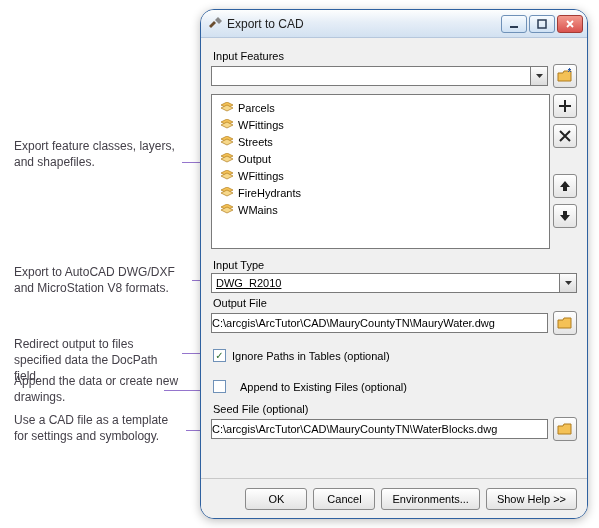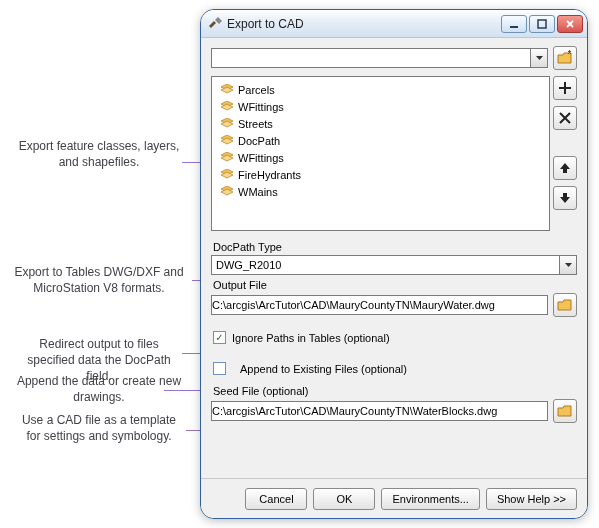--- a/index.html
+++ b/index.html
@@ -15,21 +15,21 @@
   }
   .annotations {
     position: absolute;
     left: 14px;
     top: 0;
     width: 170px;
     color: #444049;
     font-size: 12px;
     line-height: 1.35;
   }
-  .ann { position: absolute; text-align: center; }
+  .ann { position: absolute; }
   .connector {
     position: absolute;
     height: 1px;
     background: #9575cd;
   }
   .dialog {
     position: absolute;
     left: 200px;
     top: 9px;
     width: 388px;
@@ -191,21 +191,21 @@
     min-width: 62px;
     cursor: default;
   }
   svg { display: block; }
 </style>
 </head>
 <body>
 
 <div class="annotations">
   <div class="ann" style="top:138px;">Export feature classes, layers, and shapefiles.</div>
-  <div class="ann" style="top:264px;">Export to Tables DWG/DXF and MicroStation V8 formats.</div>
+  <div class="ann" style="top:264px;">Export to AutoCAD DWG/DXF and MicroStation V8 formats.</div>
   <div class="ann" style="top:336px;">Redirect output to files specified data the DocPath field.</div>
   <div class="ann" style="top:373px;">Append the data or create new drawings.</div>
   <div class="ann" style="top:412px;">Use a CAD file as a template for settings and symbology.</div>
 </div>
 
 <div class="connector" style="top:162px; left:182px; width:46px;"></div>
 <div class="connector" style="top:280px; left:192px; width:18px;"></div>
 <div class="connector" style="top:353px; left:182px; width:28px;"></div>
 <div class="connector" style="top:390px; left:164px; width:46px;"></div>
 <div class="connector" style="top:430px; left:186px; width:24px;"></div>
@@ -233,20 +233,21 @@
       <div class="winbtn close">
           <svg width="10" height="10">
             <path d="M2 2 L8 8 M8 2 L2 8" stroke="#fff" stroke-width="1.8"></path>
           </svg>
         </div>
     </div>
   </div>
 
   <div class="dlgbody">
 
+    <div class="lbl">Input Features</div>
     <div class="row">
       <div class="combo">
         <div style="flex:1;"></div>
         <div class="arrow">
             <svg width="9" height="9">
               <path d="M1 2 L4.5 6 L8 2 Z" fill="#333"></path>
             </svg>
           </div>
       </div>
       <div class="iconbtn">
@@ -287,21 +288,21 @@
             </span>
             <span>Streets</span>
           </div>
           <div class="listitem">
             <span class="folder-icon">
               <svg width="14" height="11">
                 <path d="M1 3 L7 0 L13 3 L7 6 Z" fill="#f4c156" stroke="#b07d1e" stroke-width="0.7"></path>
                 <path d="M1 6 L7 3 L13 6 L7 9 Z" fill="#f7d88a" stroke="#b07d1e" stroke-width="0.7"></path>
               </svg>
             </span>
-            <span>DocPath</span>
+            <span>Output</span>
           </div>
           <div class="listitem">
             <span class="folder-icon">
               <svg width="14" height="11">
                 <path d="M1 3 L7 0 L13 3 L7 6 Z" fill="#f4c156" stroke="#b07d1e" stroke-width="0.7"></path>
                 <path d="M1 6 L7 3 L13 6 L7 9 Z" fill="#f7d88a" stroke="#b07d1e" stroke-width="0.7"></path>
               </svg>
             </span>
             <span>WFittings</span>
           </div>
@@ -342,23 +343,23 @@
             </svg>
         </div>
         <div class="iconbtn">
           <svg width="14" height="14">
               <path d="M7 12 L2 6 H5 V2 H9 V6 H12 Z" fill="#222"></path>
             </svg>
         </div>
       </div>
     </div>
 
-    <div class="lbl" style="margin-top:10px">DocPath Type</div>
+    <div class="lbl" style="margin-top:10px">Input Type</div>
     <div class="combo">
-      <div style="flex:1; padding:0 4px; font-size:11px; line-height:18px;">DWG_R2010</div>
+      <div style="flex:1; padding:0 4px; font-size:11px; line-height:18px;text-decoration:underline;">DWG_R2010</div>
       <div class="arrow">
           <svg width="9" height="9">
             <path d="M1 2 L4.5 6 L8 2 Z" fill="#333"></path>
           </svg>
         </div>
     </div>
 
     <div class="lbl">Output File</div>
     <div class="row">
       <div class="txt">C:\arcgis\ArcTutor\CAD\MauryCountyTN\MauryWater.dwg</div>
@@ -385,18 +386,18 @@
       <div class="iconbtn">
         <svg width="16" height="16">
             <path d="M1 5 L6 5 L7 3 L14 3 L14 13 L1 13 Z" fill="#f4c156" stroke="#b07d1e"></path>
           </svg>
       </div>
     </div>
 
   </div>
 
   <div class="footer">
+    <div class="btn">OK</div>
     <div class="btn">Cancel</div>
-    <div class="btn">OK</div>
     <div class="btn" style="min-width:90px">Environments...</div>
     <div class="btn" style="min-width:90px">Show Help &gt;&gt;</div>
   </div>
 </div>
 
 </body></html>

